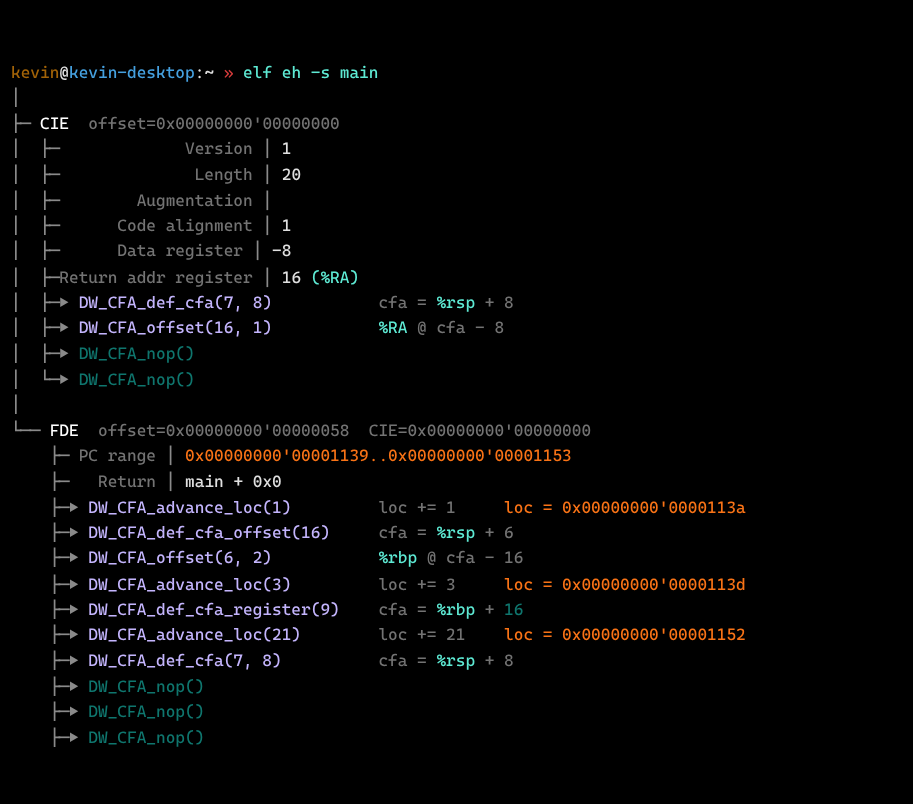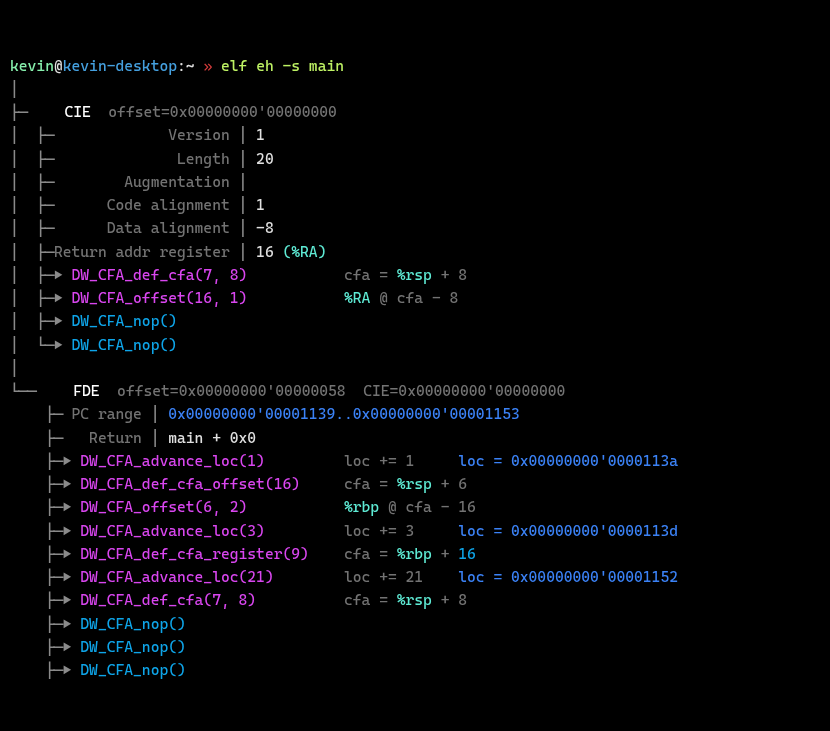--- a/index.html
+++ b/index.html
@@ -7,46 +7,46 @@
     padding: 8px 10px;
     background: #000;
     color: #e0e0e0;
     font-family: "Cascadia Mono", "Consolas", "Menlo", monospace;
     font-size: 15px;
     line-height: 1.55;
     white-space: pre;
     width: 830px;
     box-sizing: border-box;
   }
-  .user   { color: #86efac; }
+  .user   { color: #a16207; }
   .at     { color: #e0e0e0; }
   .host   { color: #45a0df; margin-top: 44px; }
   .path   { color: #e0e0e0; }
   .prompt { color: #d43b3b; }
-  .cmd    { color: #bef264; }
+  .cmd    { color: #5eead4; }
   .tree   { color: #8a8a8a; }
-  .hdr    { color: #ffffff; font-weight: 500; margin-left: 28px; }
+  .hdr    { color: #ffffff; font-weight: 500; }
   .lbl    { color: #737373; }
   .val    { color: #e0e0e0; }
   .reg    { color: #5eead4; }
-  .dim    { color: #0ea5e9; }
-  .op     { color: #d946ef; }
-  .addr   { color: #3b82f6; }
+  .dim    { color: #0f766e; }
+  .op     { color: #c4b5fd; }
+  .addr   { color: #f97316; }
 </style>
 </head>
 <body>
 
 <div><span><span class="user">kevin</span><span class="at">@</span><span class="host">kevin-desktop</span><span class="path">:</span><span class="path">~</span><span class="prompt"> »</span><span class="cmd"> elf eh -s main</span></span>
 <span class="tree">│</span>
 <span class="tree">├─ </span><span class="hdr">CIE</span><span class="lbl">  </span><span class="lbl">offset=0x00000000'00000000</span>
 <span class="tree">│  ├─ </span><span class="lbl">            Version</span><span class="tree"> │ </span><span class="val">1</span>
 <span class="tree">│  ├─ </span><span class="lbl">             Length</span><span class="tree"> │ </span><span class="val">20</span>
 <span class="tree">│  ├─ </span><span class="lbl">       Augmentation</span><span class="tree"> │ </span><span class="val"></span>
 <span class="tree">│  ├─ </span><span class="lbl">     Code alignment</span><span class="tree"> │ </span><span class="val">1</span>
-<span class="tree">│  ├─ </span><span class="lbl">     Data alignment</span><span class="tree"> │ </span><span class="val">-8</span>
+<span class="tree">│  ├─ </span><span class="lbl">     Data register</span><span class="tree"> │ </span><span class="val">-8</span>
 <span class="tree">│  ├─</span><span class="lbl">Return addr register</span><span class="tree"> │ </span><span class="val">16 </span><span class="reg">(%RA)</span>
 <span class="tree">│  ├─▶ </span><span class="op">DW_CFA_def_cfa(7, 8)</span><span>           </span><span class="lbl">cfa = </span><span class="reg">%rsp</span><span class="lbl"> + 8</span>
 <span class="tree">│  ├─▶ </span><span class="op">DW_CFA_offset(16, 1)</span><span>           </span><span class="lbl"></span><span class="reg">%RA</span><span class="lbl"> @ cfa - 8</span>
 <span class="tree">│  ├─▶ </span><span class="dim">DW_CFA_nop()</span>
 <span class="tree">│  └─▶ </span><span class="dim">DW_CFA_nop()</span>
 <span class="tree">│</span>
 <span class="tree">└── </span><span class="hdr">FDE</span><span>  </span><span class="lbl">offset=0x00000000'00000058</span><span>  </span><span class="lbl">CIE=0x00000000'00000000</span>
 <span class="tree">    ├─ </span><span class="lbl">PC range</span><span class="tree"> │ </span><span class="addr">0x00000000'00001139..0x00000000'00001153</span>
 <span class="tree">    ├─ </span><span class="lbl">  Return</span><span class="tree"> │ </span><span class="val">main + 0x0</span>
 <span class="tree">    ├─▶ </span><span class="op">DW_CFA_advance_loc(1)</span><span>         </span><span class="lbl">loc += 1</span><span>     </span><span class="addr">loc = 0x00000000'0000113a</span>

